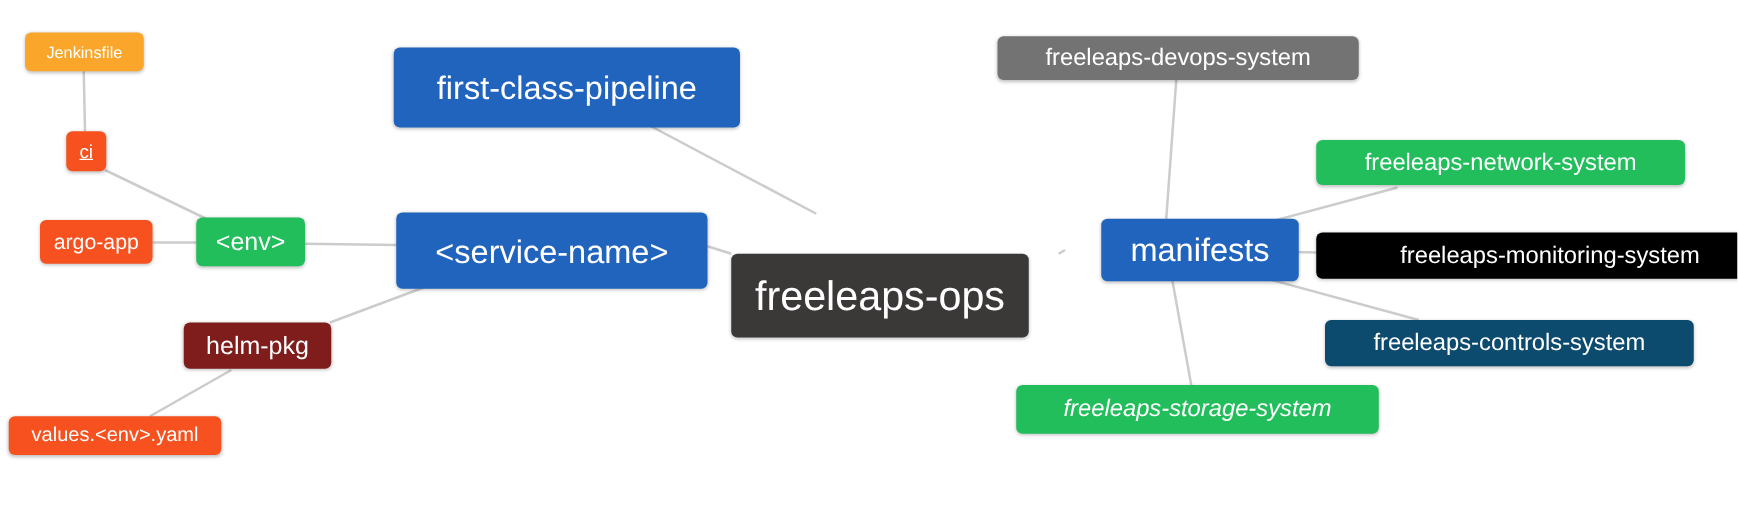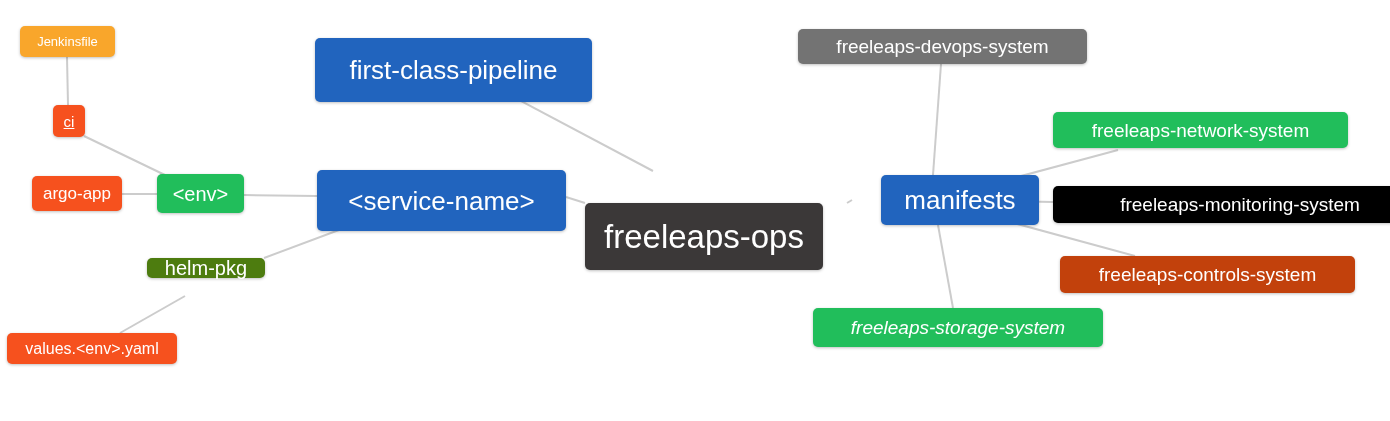--- a/index.html
+++ b/index.html
@@ -55,24 +55,24 @@
       <line x1="1010" y1="201" x2="1053" y2="202" stroke="#cccccc" stroke-width="2"></line>
       <line x1="1010" y1="222" x2="1135" y2="256" stroke="#cccccc" stroke-width="2"></line>
       <line x1="938" y1="225" x2="953" y2="308" stroke="#cccccc" stroke-width="2"></line>
     </svg>
   <div id="nodes-layer">
       <div class="node" style="left: 585px; top: 171px; width: 238px; height: 67px; font-size: 33px; background: rgb(59, 56, 56); margin-top: 32px;">freeleaps-ops</div>
       <div class="node" style="left: 315px; top: 38px; width: 277px; height: 64px; font-size: 26px; background: rgb(33, 100, 190);">first-class-pipeline</div>
       <div class="node" style="left: 317px; top: 170px; width: 249px; height: 61px; font-size: 26px; background: rgb(33, 100, 190); text-align: right;">&lt;service-name&gt;</div>
       <div class="node" style="left: 881px; top: 175px; width: 158px; height: 50px; font-size: 26px; background: rgb(33, 100, 190);">manifests</div>
       <div class="node" style="left: 157px; top: 174px; width: 87px; height: 39px; font-size: 20px; background: rgb(33, 190, 91); text-align: right;">&lt;env&gt;</div>
-      <div class="node" style="left: 147px; top: 258px; width: 118px; height: 20px; font-size: 20px; background: #4d7c0f;">helm-pkg</div>
+      <div class="node" style="left: 147px; top: 258px; width: 118px; height: 37px; font-size: 20px; background: #7f1d1d;">helm-pkg</div>
       <div class="node" style="left: 20px; top: 26px; width: 95px; height: 31px; font-size: 13px; background: rgb(249, 166, 43);">Jenkinsfile</div>
       <div class="node" style="left: 53px; top: 105px; width: 32px; height: 32px; font-size: 15px; background: rgb(246, 81, 30); text-decoration: underline;">ci</div>
       <div class="node" style="left: 32px; top: 176px; width: 90px; height: 35px; font-size: 17px; background: rgb(246, 81, 30);">argo-app</div>
       <div class="node" style="left: 7px; top: 333px; width: 170px; height: 31px; font-size: 16px; background: rgb(246, 81, 30);">values.&lt;env&gt;.yaml</div>
       <div class="node" style="left: 798px; top: 29px; width: 289px; height: 35px; font-size: 19px; background: #737373;">freeleaps-devops-system</div>
       <div class="node" style="left: 1053px; top: 112px; width: 295px; height: 36px; font-size: 19px; background: rgb(33, 190, 91);">freeleaps-network-system</div>
       <div class="node" style="left: 1053px; top: 186px; width: 374px; height: 37px; font-size: 19px; background: #000000;">freeleaps-monitoring-system</div>
-      <div class="node" style="left: 1060px; top: 256px; width: 295px; height: 37px; font-size: 19px; background: #c2410c;">freeleaps-controls-system</div>
+      <div class="node" style="left: 1060px; top: 256px; width: 295px; height: 37px; font-size: 19px; background: #0c4a6e;">freeleaps-controls-system</div>
       <div class="node" style="left: 813px; top: 308px; width: 290px; height: 39px; font-size: 19px; background: rgb(33, 190, 91); font-style: italic;">freeleaps-storage-system</div>
     </div>
 </div>
 
 </body></html>

